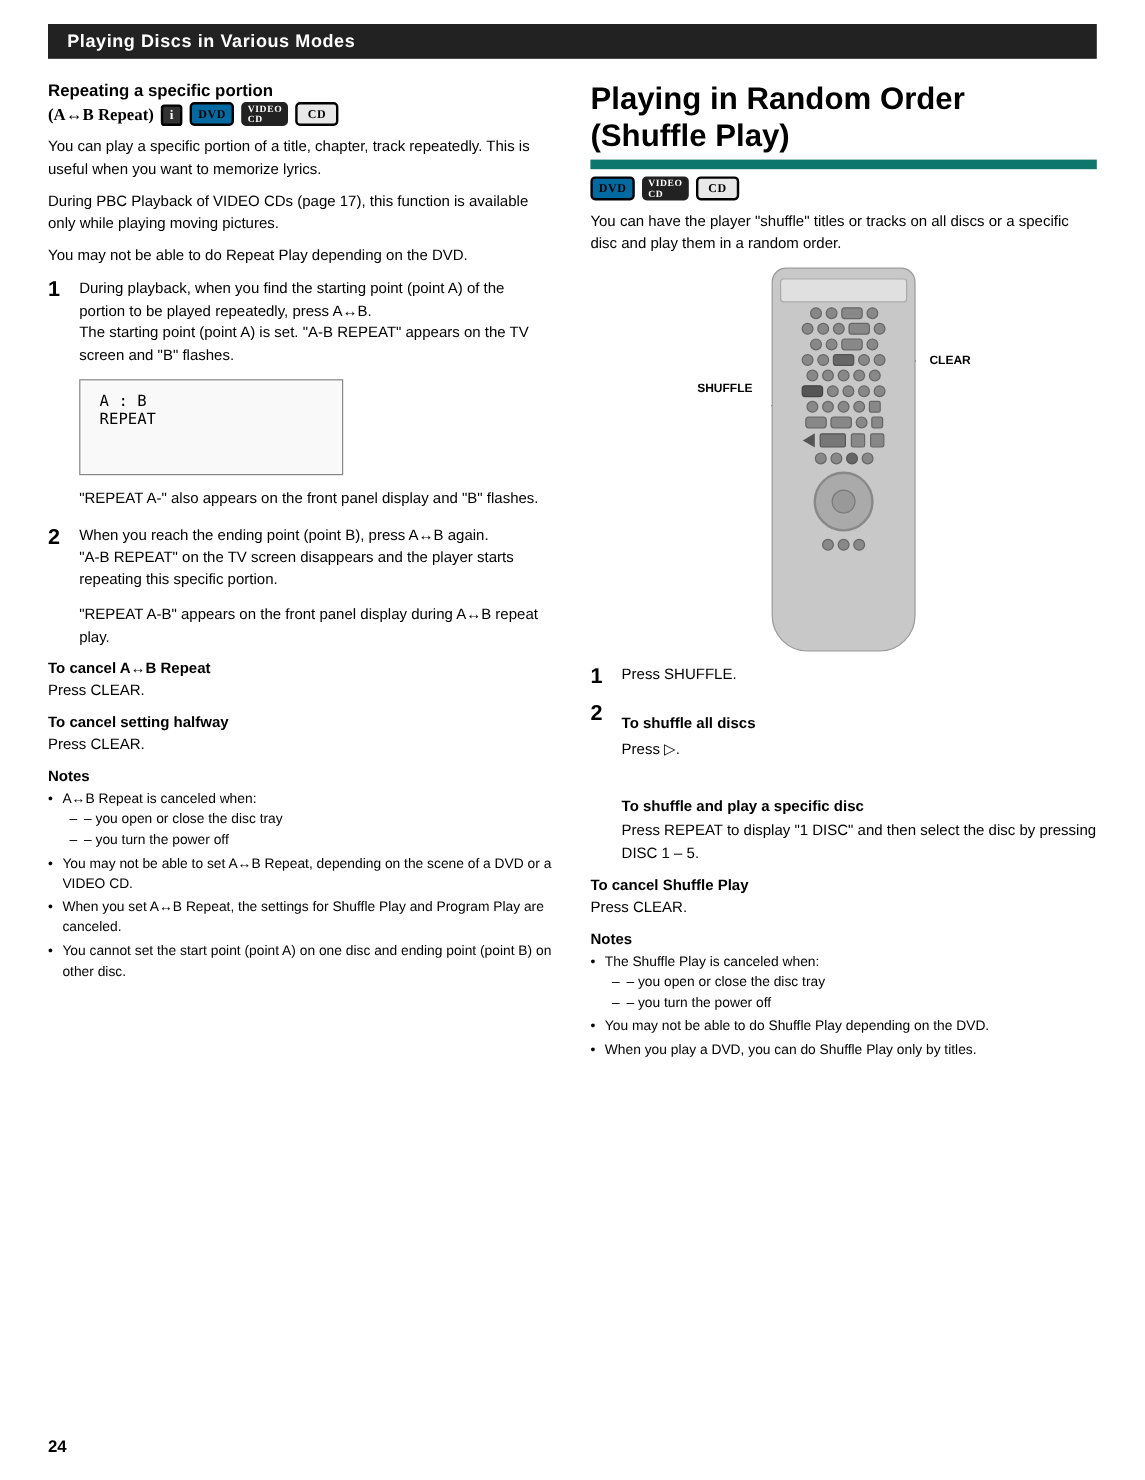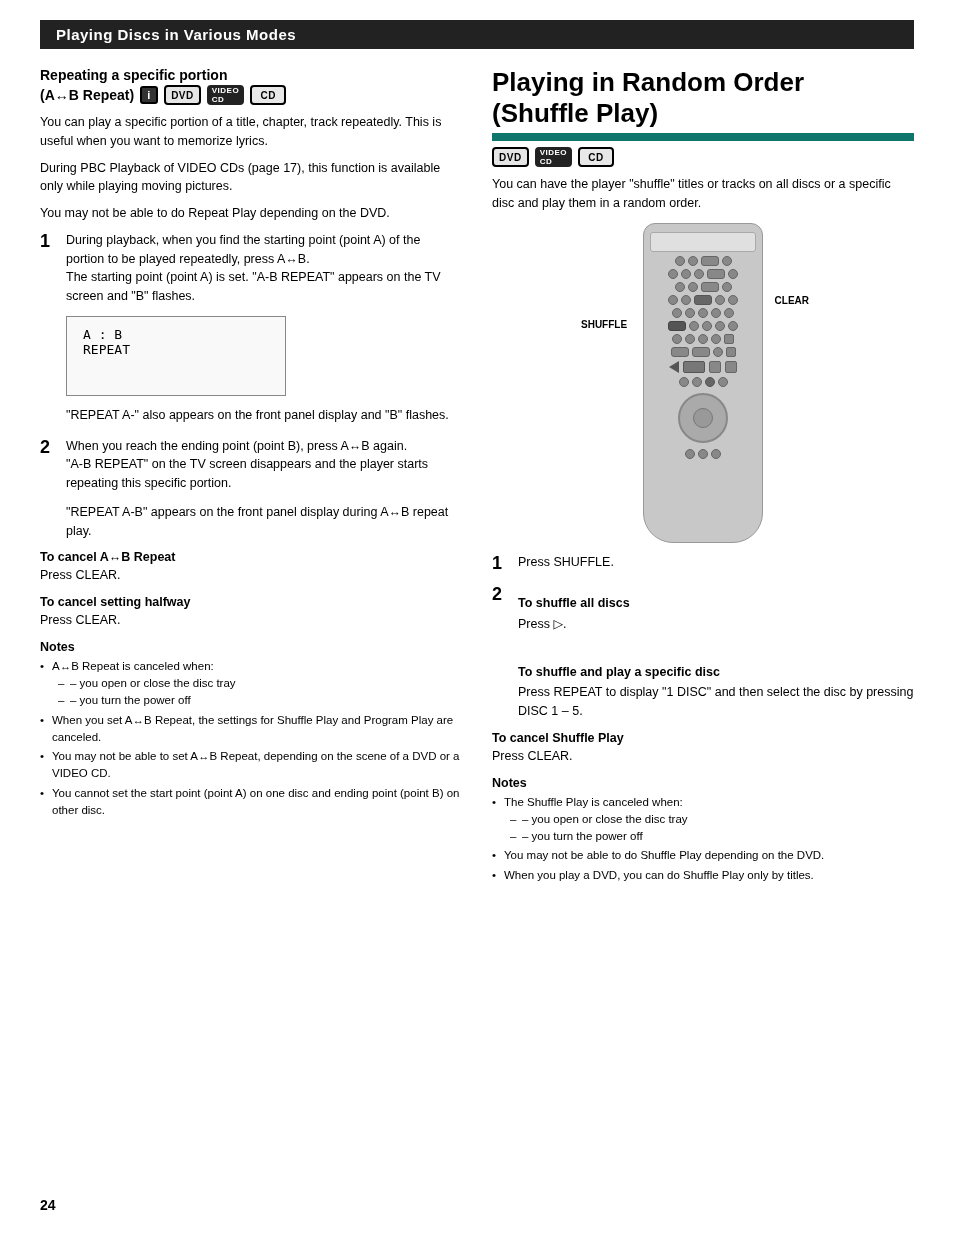--- a/index.html
+++ b/index.html
@@ -50,42 +50,43 @@
 
     
     .section-title-small {
       font-size: 14px;
       font-weight: bold;
       margin-bottom: 2px;
     }
 
     .section-title-badges {
       display: flex;
-      align-items: center;
+      align-items: flex-end;
       gap: 6px;
       margin-bottom: 8px;
       flex-wrap: wrap;
+      font-family: Liberation Serif, serif;
     }
 
     .badge {
       display: inline-flex;
       align-items: center;
       justify-content: center;
       font-size: 10px;
       font-weight: bold;
       border-radius: 4px;
       padding: 1px 5px;
       border: 2px solid #000;
       min-width: 36px;
       height: 20px;
       letter-spacing: 0.5px;
     }
 
     .badge-dvd {
-      background: #e5e5e5;
+      background: #0369a1;
       color: #000;
       border-color: #000;
     }
 
     .badge-vcd {
       background: #222;
       color: #fff;
       border-color: #222;
       font-size: 9px;
     }
@@ -356,22 +357,22 @@
 
       <div class="sub-heading">To cancel setting halfway</div>
       <div class="body-text">Press CLEAR.</div>
 
       <div class="notes-heading">Notes</div>
       <ul class="notes-list">
         <li>A↔B Repeat is canceled when:
           <div class="sub-note">– you open or close the disc tray</div>
           <div class="sub-note">– you turn the power off</div>
         </li>
+        <li>You may not be able to set A↔B Repeat, depending on the scene of a DVD or a VIDEO CD.</li>
         <li>When you set A↔B Repeat, the settings for Shuffle Play and Program Play are canceled.</li>
-        <li>You may not be able to set A↔B Repeat, depending on the scene of a DVD or a VIDEO CD.</li>
         <li>You cannot set the start point (point A) on one disc and ending point (point B) on other disc.</li>
       </ul>
 
     </div>
 
     <div class="right-col">
 
       <div class="big-title">
         <span>Playing in Random Order</span><br>
         <span>(Shuffle Play)</span>

